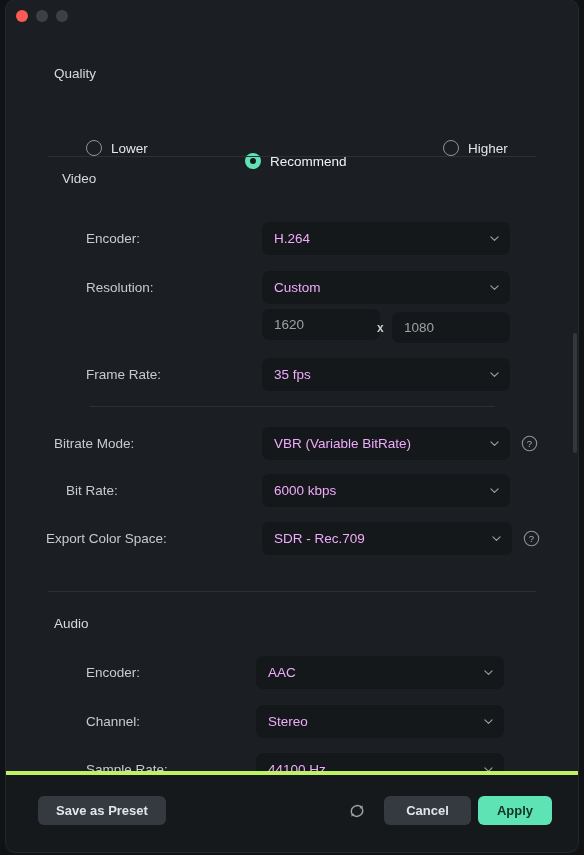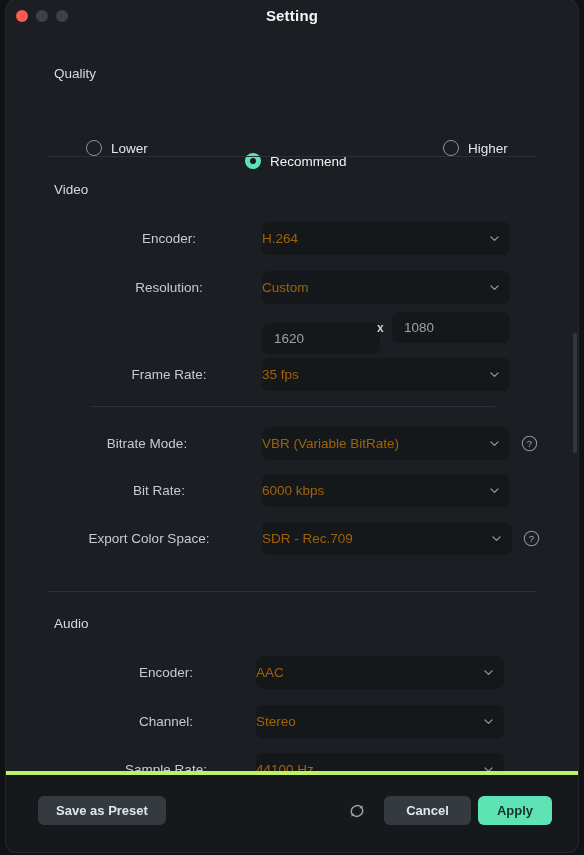--- a/index.html
+++ b/index.html
@@ -110,35 +110,36 @@
   .divider {
     position: absolute;
     height: 1px;
     background: #2b3036;
   }
 
   .row-label {
     position: absolute;
     font-size: 13.5px;
     color: #c6cbd0;
-    text-align: center;
+    text-align: left;
     white-space: nowrap;
   }
 
   .field {
     position: absolute;
     background: #14181b;
     border-radius: 7px;
     height: 33px;
     display: flex;
     align-items: center;
   }
   .field .value {
     font-size: 13.5px;
-    color: #a16207;
+    color: #f0abfc;
+    margin-left: 12px;
     white-space: nowrap;
   }
   .chev {
     position: absolute;
     right: 11px;
     top: 50%;
     width: 9px;
     height: 9px;
     margin-top: -5px;
   }
@@ -255,21 +256,20 @@
 <div class="backdrop"></div>
 
 <div class="window">
 
   <div class="titlebar">
     <div class="traffic">
       <div class="dot close"></div>
       <div class="dot minimize"></div>
       <div class="dot zoom"></div>
     </div>
-    <div class="title">Setting</div>
   </div>
 
   <div class="content">
     <div class="scroller">
 
       <div class="section-title" style="top:33px;">Quality</div>
 
       <div class="radio-row">
         <div class="radio-item" style="left:80px;">
           <div class="radio-mark"></div>
@@ -280,21 +280,21 @@
           <div class="radio-label sel">Recommend</div>
         </div>
         <div class="radio-item" style="left:437px;">
           <div class="radio-mark"></div>
           <div class="radio-label">Higher</div>
         </div>
       </div>
 
       <div class="divider" style="left:42px; top:123px; width:488px;"></div>
 
-      <div class="section-title" style="top:149px;">Video</div>
+      <div class="section-title" style="top:138px;margin-left:8px;">Video</div>
 
       <div class="row-label" style="left:80px; top:198px; width:166px;">Encoder:</div>
       <div class="field" style="left:256px; top:189px; width:248px;">
         <span class="value">H.264</span>
         <span class="chev">
           <svg viewBox="0 0 10 10">
               <path d="M1 3.2 L5 7 L9 3.2" fill="none" stroke="#9aa0a6" stroke-width="1.3" stroke-linecap="round" stroke-linejoin="round"></path>
             </svg>
         </span>
       </div>
@@ -302,21 +302,21 @@
       <div class="row-label" style="left:80px; top:247px; width:166px;">Resolution:</div>
       <div class="field" style="left:256px; top:238px; width:248px;">
         <span class="value">Custom</span>
         <span class="chev">
           <svg viewBox="0 0 10 10">
               <path d="M1 3.2 L5 7 L9 3.2" fill="none" stroke="#9aa0a6" stroke-width="1.3" stroke-linecap="round" stroke-linejoin="round"></path>
             </svg>
         </span>
       </div>
 
-      <div class="num-input" style="left:256px; top:290px; width:118px;">
+      <div class="num-input" style="left:256px; top:276px; width:118px;">
         <span class="value">1620</span>
       </div>
       <div class="times" style="left:371px; top:288px;">x</div>
       <div class="num-input" style="left:386px; top:279px; width:118px;">
         <span class="value">1080</span>
       </div>
 
       <div class="row-label" style="left:80px; top:334px; width:166px;">Frame Rate:</div>
       <div class="field" style="left:256px; top:325px; width:248px;">
         <span class="value">35 fps</span>

